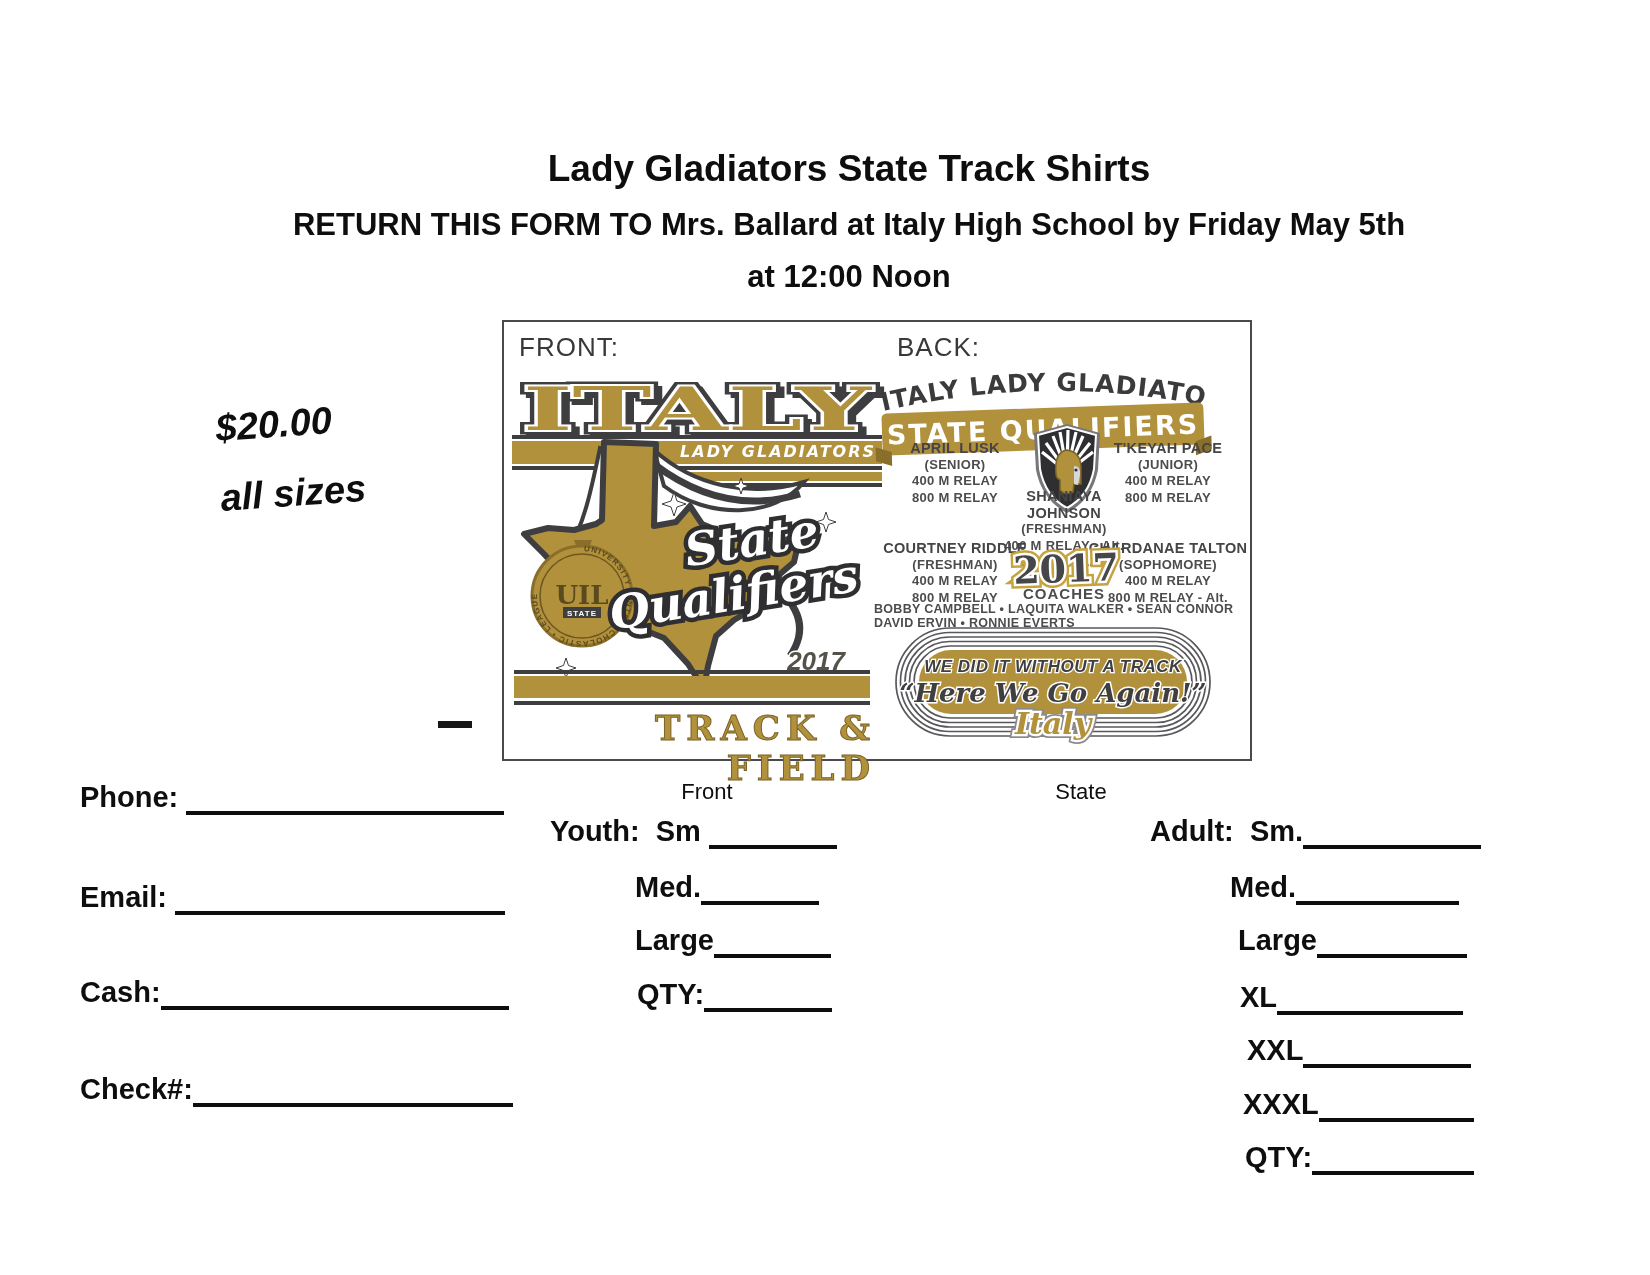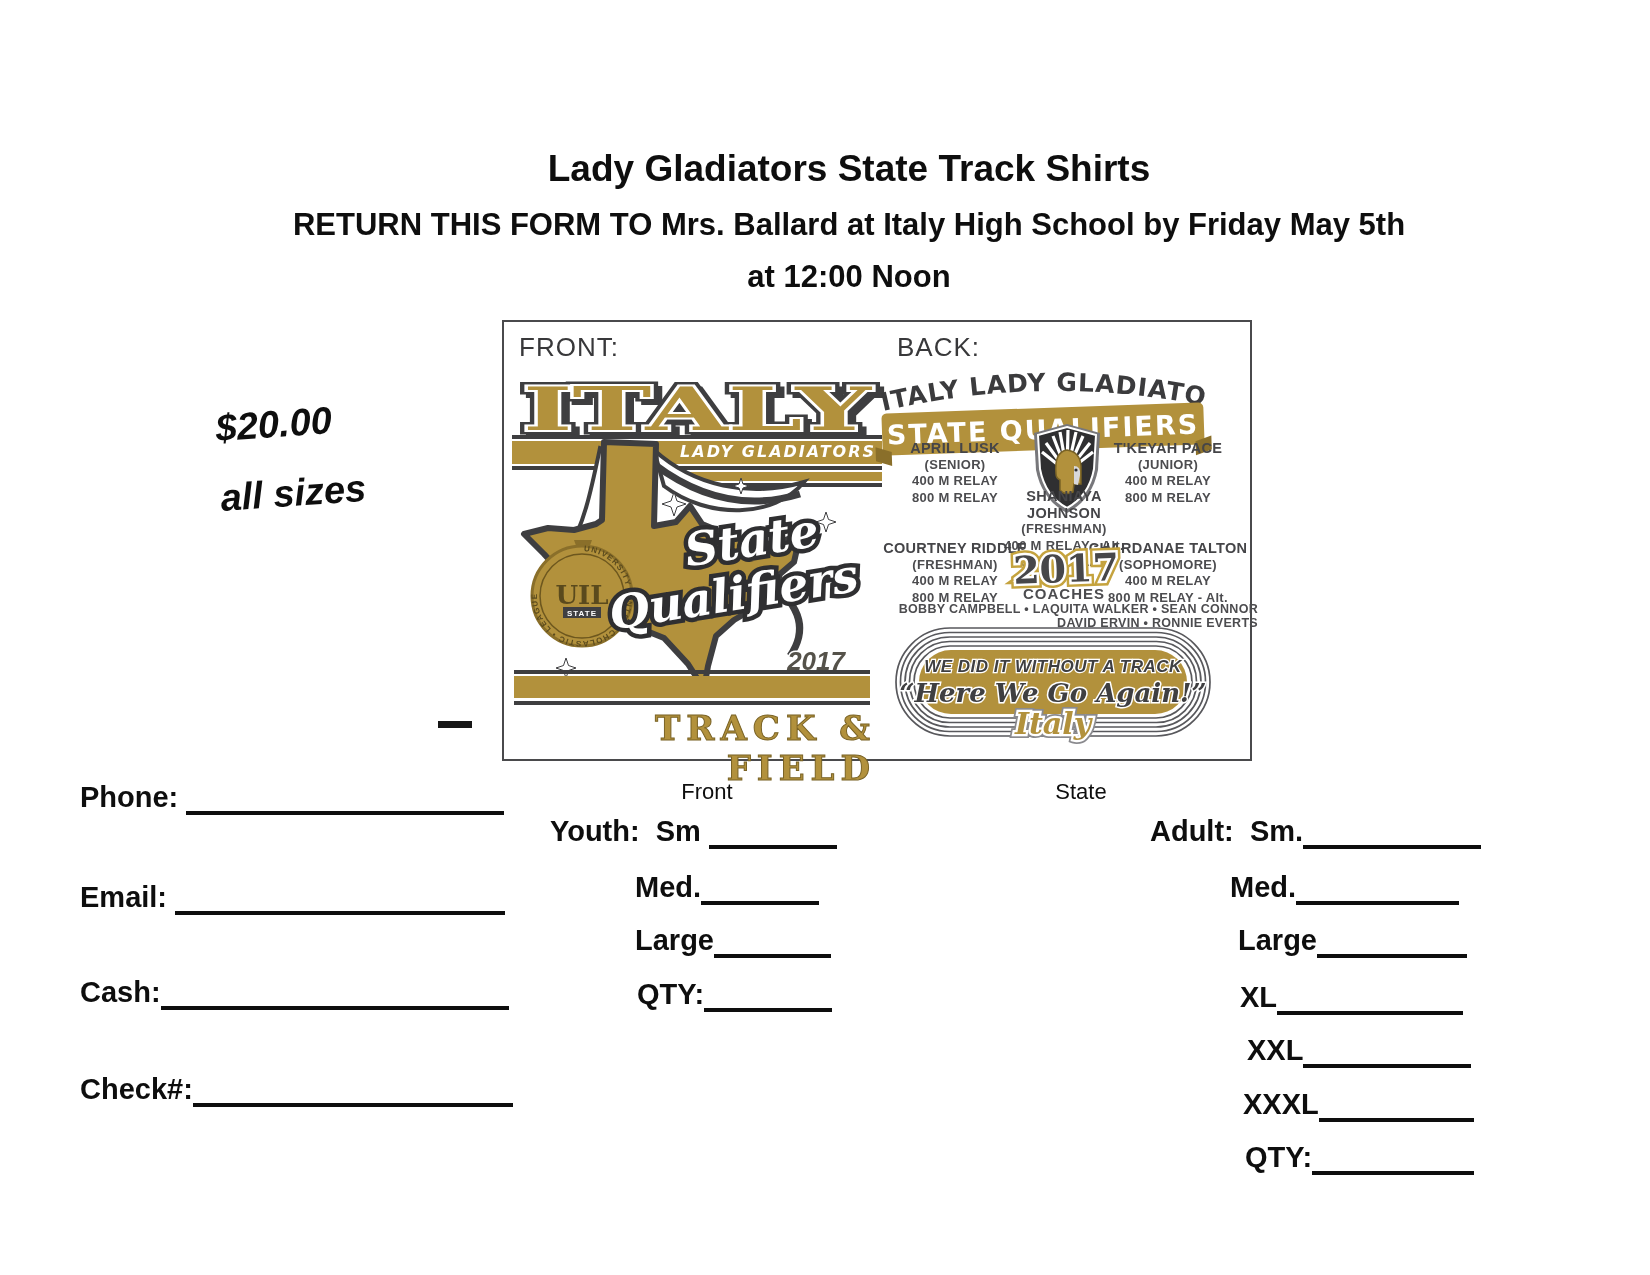--- a/index.html
+++ b/index.html
@@ -34,21 +34,21 @@
           transform:rotate(-2deg);border-radius:5px;display:flex;align-items:center;justify-content:center}
   .banner:before,.banner:after{content:"";position:absolute;bottom:-8px;width:16px;height:14px;background:#8a6f2a;z-index:-1}
   .banner:before{left:-7px;transform:skewY(18deg)}
   .banner:after{right:-7px;transform:skewY(-18deg)}
   .banner span{color:#fff;font-weight:bold;font-size:27px;letter-spacing:2px;font-family:"DejaVu Sans",sans-serif}
   .ath{position:absolute;width:150px;text-align:center;color:#4c4c4f;font-weight:bold;
        font-size:13px;line-height:16.5px;letter-spacing:.3px}
   .ath .nm{font-size:14.5px;color:#454548}
   .coaches-title{position:absolute;left:112px;top:263px;width:140px;text-align:center;
                  font-weight:bold;font-size:15px;color:#4c4c4f;letter-spacing:1px}
-  .coach-line{position:absolute;left:-8px;width:384px;text-align:right;font-weight:bold;
+  .coach-line{position:absolute;left:-8px;width:384px;text-align:left;font-weight:bold;
               font-size:12.5px;color:#4c4c4f;letter-spacing:.3px}
   
   .frow{position:absolute;font-weight:bold;font-size:29px;white-space:nowrap}
   .fline{display:inline-block;border-bottom:4px solid #0e0e0e;height:10px;vertical-align:-8px}
   .gap{margin-left:8px}
   .colhead{position:absolute;font-size:22px;font-weight:normal;width:140px;text-align:center}
   .artifact{position:absolute;background:#161616}
 </style>
 </head>
 <body>

